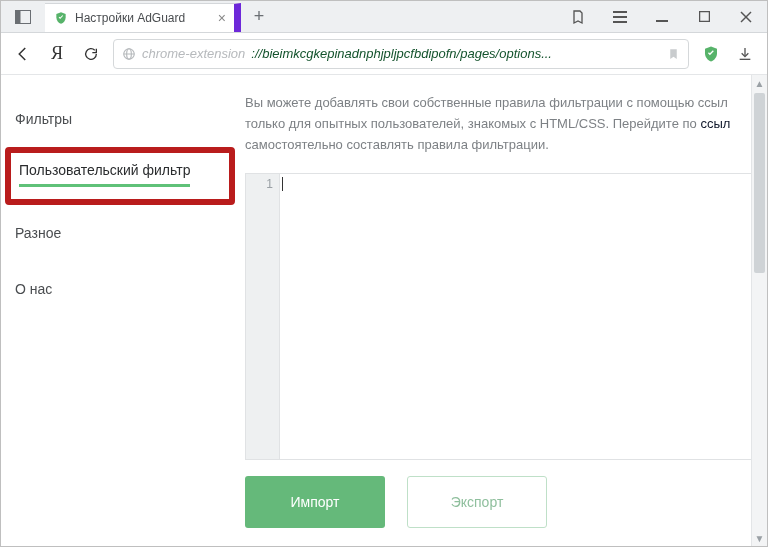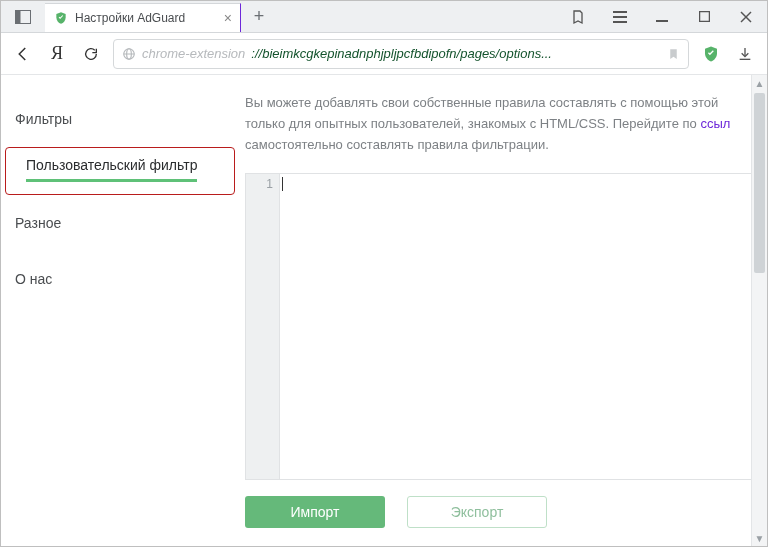--- a/index.html
+++ b/index.html
@@ -2,21 +2,21 @@
 <html><head>
 <meta charset="utf-8">
 <style>
   * { box-sizing: border-box; margin: 0; padding: 0; font-family: "Segoe UI", Arial, sans-serif; }
   html, body { width: 768px; height: 547px; overflow: hidden; background: #fff; }
   .window { width: 768px; height: 547px; border: 1px solid #bfbfbf; display: flex; flex-direction: column; background: #fff; }
 
   
   .titlebar { height: 32px; background: #eef0f2; display: flex; align-items: stretch; border-bottom: 1px solid #d4d7da; }
   .titlebar .panel-icon { width: 44px; display:flex; align-items:center; justify-content:center; color:#6a6e73; }
-  .tab { background: #fff; border-top: 1px solid #d4d7da; border-right: 1px solid #6d28d9; margin-top: 2px; display:flex; align-items:center; padding: 0 8px; gap:6px; min-width: 196px; }
+  .tab { background: #fff; border-top: 1px solid #d4d7da; border-right: 7px solid #6d28d9; margin-top: 2px; display:flex; align-items:center; padding: 0 8px; gap:6px; min-width: 196px; }
   .tab .shield-sm { width:16px; height:16px; display:flex; align-items:center; justify-content:center; }
   .tab-title { font-size: 12px; color:#4a4d50; white-space:nowrap; overflow:hidden; text-overflow:ellipsis; flex:1; }
   .tab-close { color:#888; font-size:14px; cursor:pointer; }
   .newtab { width:36px; display:flex; align-items:center; justify-content:center; color:#6a6e73; font-size:18px; cursor:pointer; }
   .titlebar-spacer { flex:1; }
   .titlebar-btn { width:42px; display:flex; align-items:center; justify-content:center; color:#555; cursor:pointer; }
 
   
   .toolbar { height: 42px; display:flex; align-items:center; padding: 0 10px; gap:10px; border-bottom:1px solid #e4e6e8; }
   .tb-btn { width:24px; height:24px; display:flex; align-items:center; justify-content:center; color:#555; cursor:pointer; font-size:16px; }
@@ -25,34 +25,34 @@
   .addr-prefix { color:#b6b9bc; }
   .addr-path { color:#14532d; white-space:nowrap; overflow:hidden; text-overflow:ellipsis; }
   .bookmark { color:#b6b9bc; }
   .shield-green { color:#57b36a; display:flex; }
 
   
   .content { flex:1; display:flex; position:relative; overflow:hidden; }
   .sidebar { width:238px; padding-top:16px; }
   .side-item { padding:20px 14px; font-size:14px; color:#4a4d50; cursor:pointer; display:inline-block; }
   .side-item-wrap { padding:0 0 0 0; }
-  .side-active-wrap { border:1px solid #b91c1c; border-radius:4px; margin: 0 4px; padding: 8px 6px 12px 20px; }
+  .side-active-wrap { border:6px solid #b91c1c; border-radius:4px; margin: 0 4px; padding: 8px 6px 12px 8px; }
   .side-active-label { font-size:14px; color:#2a2c2e; display:inline-block; padding-bottom:6px; border-bottom:3px solid #5fc178; }
 
   .main { flex:1; padding: 18px 0 10px 6px; display:flex; flex-direction:column; position:relative; }
   .desc { font-size:13px; color:#7d8185; line-height:1.6; padding-right:12px; }
-  .desc a { color:#6d28d9; text-decoration:none; }
+  .desc a { color:#0f172a; text-decoration:none; }
 
   .editor { margin-top:18px; flex:1; border:1px solid #e0e2e4; display:flex; background:#fff; margin-right:6px; }
   .gutter { width:34px; background:#eef0f1; border-right:1px solid #e0e2e4; text-align:right; padding:3px 6px 0 0; font-size:12px; color:#9aa0a5; font-family:Consolas,monospace; }
   .editor-body { flex:1; position:relative; }
   .editor-cursor { position:absolute; left:2px; top:3px; width:1px; height:14px; background:#333; }
 
   .footer-btns { display:flex; gap:22px; padding:16px 0 8px 0; }
-  .btn { width:140px; height:32px; border-radius:3px; font-size:14px; display:flex; align-items:center; justify-content:center; cursor:pointer; }
+  .btn { width:140px; height:52px; border-radius:3px; font-size:14px; display:flex; align-items:center; justify-content:center; cursor:pointer; }
   .btn-primary { background:#65b97a; color:#fff; }
   .btn-secondary { background:#fff; color:#8fbf9d; border:1px solid #bfe0c8; }
 
   .scrollbar-v { position:absolute; right:0; top:0; bottom:0; width:16px; background:#f3f4f5; border-left:1px solid #e3e5e7; }
   .scroll-arrow { height:16px; display:flex; align-items:center; justify-content:center; color:#9aa0a5; font-size:10px; }
   .scroll-thumb { position:absolute; left:2px; right:2px; top:18px; height:180px; background:#cfd3d6; border-radius:2px; }
 
   svg { display:block; }
 </style>
 </head>
@@ -158,21 +158,21 @@
       <div class="side-item-wrap"><span class="side-item">Фильтры</span></div>
       <div class="side-active-wrap">
         <span class="side-active-label">Пользовательский фильтр</span>
       </div>
       <div class="side-item-wrap"><span class="side-item">Разное</span></div>
       <div class="side-item-wrap"><span class="side-item">О нас</span></div>
     </div>
 
     <div class="main">
       <div class="desc">
-        <span>Вы можете добавлять свои собственные правила составлять с помощью этой только для опытных пользователей, знакомых с HTML/CSS. Перейдите по </span><a href="#">ссыл</a><span> самостоятельно составлять правила фильтрации.</span>
+        <span>Вы можете добавлять свои собственные правила фильтрации с помощью ссыл только для опытных пользователей, знакомых с HTML/CSS. Перейдите по </span><a href="#">ссыл</a><span> самостоятельно составлять правила фильтрации.</span>
       </div>
 
       <div class="editor">
         <div class="gutter">
           <div>1</div>
         </div>
         <div class="editor-body">
           <div class="editor-cursor"></div>
         </div>
       </div>

